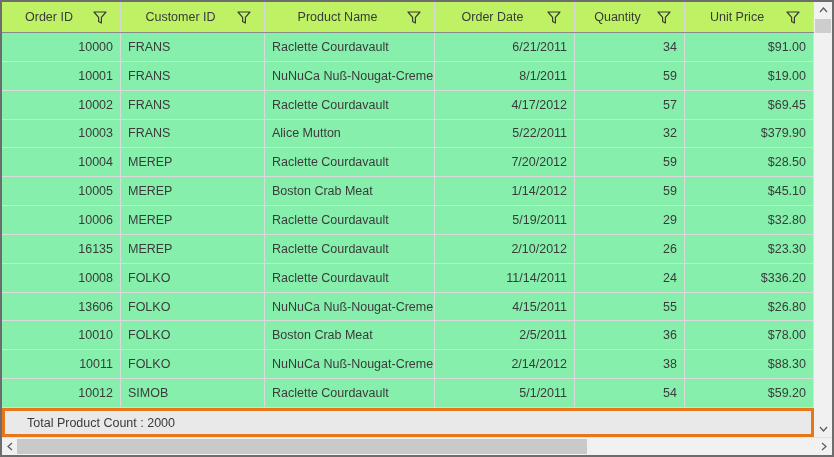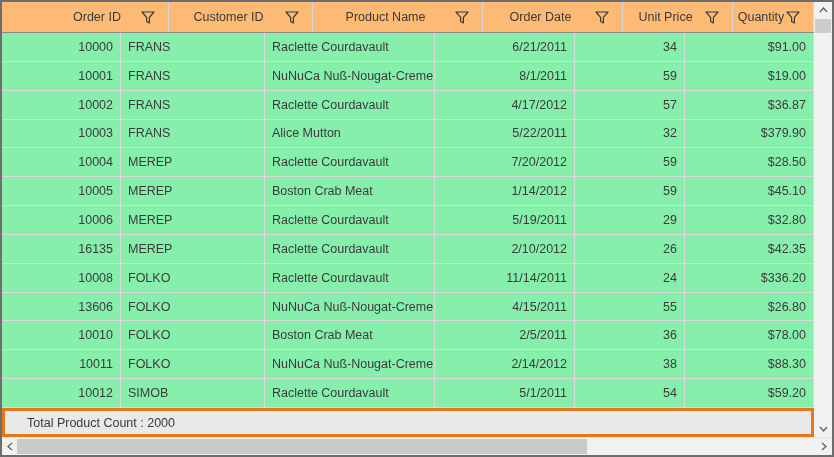--- a/index.html
+++ b/index.html
@@ -7,21 +7,21 @@
     width:834px;height:457px;box-sizing:border-box;
     border:2px solid #6d6d6d;background:#fff;
     display:flex;flex-direction:column;
     font-family:"Liberation Sans",sans-serif;color:#3b3b3b;
     position:relative;overflow:hidden;
   }
   .upper{flex:1;display:flex;min-height:0;}
   .main{flex:1;display:flex;flex-direction:column;min-width:0;}
   .cols{display:grid;grid-template-columns:119px 144px 170px 140px 110px 1fr;}
   
-  .header-row{height:30px;flex:0 0 30px;border-bottom:1px solid #8a8a8a;background:#fdba74;padding-left:48px;}
+  .header-row{height:30px;flex:0 0 30px;border-bottom:1px solid #8a8a8a;background:#bef264;}
   .hcell{
     position:relative;display:flex;align-items:center;justify-content:center;
     border-right:1px solid #d7d7d7;font-size:12.5px;color:#3a3a3a;
     padding:0 30px 0 6px;white-space:nowrap;overflow:hidden;
   }
   .filter-btn{
     position:absolute;right:12px;top:50%;transform:translateY(-50%);
     width:16px;height:16px;display:flex;align-items:center;justify-content:center;
   }
   
@@ -84,29 +84,29 @@
           </div>
           <div class="hcell">
             <span>Order Date</span>
             <span class="filter-btn">
               <svg width="14" height="13" viewBox="0 0 14 13">
                 <path d="M1 1 h12 l-4.6 5.3 v5.7 l-2.8 -1.6 V6.3 Z" fill="none" stroke="#3a3a3a" stroke-width="1.2" stroke-linejoin="round"></path>
               </svg>
             </span>
           </div>
           <div class="hcell">
+            <span>Quantity</span>
+            <span class="filter-btn">
+              <svg width="14" height="13" viewBox="0 0 14 13">
+                <path d="M1 1 h12 l-4.6 5.3 v5.7 l-2.8 -1.6 V6.3 Z" fill="none" stroke="#3a3a3a" stroke-width="1.2" stroke-linejoin="round"></path>
+              </svg>
+            </span>
+          </div>
+          <div class="hcell">
             <span>Unit Price</span>
-            <span class="filter-btn">
-              <svg width="14" height="13" viewBox="0 0 14 13">
-                <path d="M1 1 h12 l-4.6 5.3 v5.7 l-2.8 -1.6 V6.3 Z" fill="none" stroke="#3a3a3a" stroke-width="1.2" stroke-linejoin="round"></path>
-              </svg>
-            </span>
-          </div>
-          <div class="hcell">
-            <span>Quantity</span>
             <span class="filter-btn">
               <svg width="14" height="13" viewBox="0 0 14 13">
                 <path d="M1 1 h12 l-4.6 5.3 v5.7 l-2.8 -1.6 V6.3 Z" fill="none" stroke="#3a3a3a" stroke-width="1.2" stroke-linejoin="round"></path>
               </svg>
             </span>
           </div>
         </div>
 
       <div class="rows" id="rows">
           <div class="row cols">
@@ -124,21 +124,21 @@
             <div class="cell right">8/1/2011</div>
             <div class="cell right">59</div>
             <div class="cell right">$19.00</div>
           </div>
           <div class="row cols">
             <div class="cell right">10002</div>
             <div class="cell">FRANS</div>
             <div class="cell">Raclette Courdavault</div>
             <div class="cell right">4/17/2012</div>
             <div class="cell right">57</div>
-            <div class="cell right">$36.87</div>
+            <div class="cell right">$69.45</div>
           </div>
           <div class="row cols">
             <div class="cell right">10003</div>
             <div class="cell">FRANS</div>
             <div class="cell">Alice Mutton</div>
             <div class="cell right">5/22/2011</div>
             <div class="cell right">32</div>
             <div class="cell right">$379.90</div>
           </div>
           <div class="row cols">
@@ -164,21 +164,21 @@
             <div class="cell right">5/19/2011</div>
             <div class="cell right">29</div>
             <div class="cell right">$32.80</div>
           </div>
           <div class="row cols">
             <div class="cell right">16135</div>
             <div class="cell">MEREP</div>
             <div class="cell">Raclette Courdavault</div>
             <div class="cell right">2/10/2012</div>
             <div class="cell right">26</div>
-            <div class="cell right">$42.35</div>
+            <div class="cell right">$23.30</div>
           </div>
           <div class="row cols">
             <div class="cell right">10008</div>
             <div class="cell">FOLKO</div>
             <div class="cell">Raclette Courdavault</div>
             <div class="cell right">11/14/2011</div>
             <div class="cell right">24</div>
             <div class="cell right">$336.20</div>
           </div>
           <div class="row cols">

